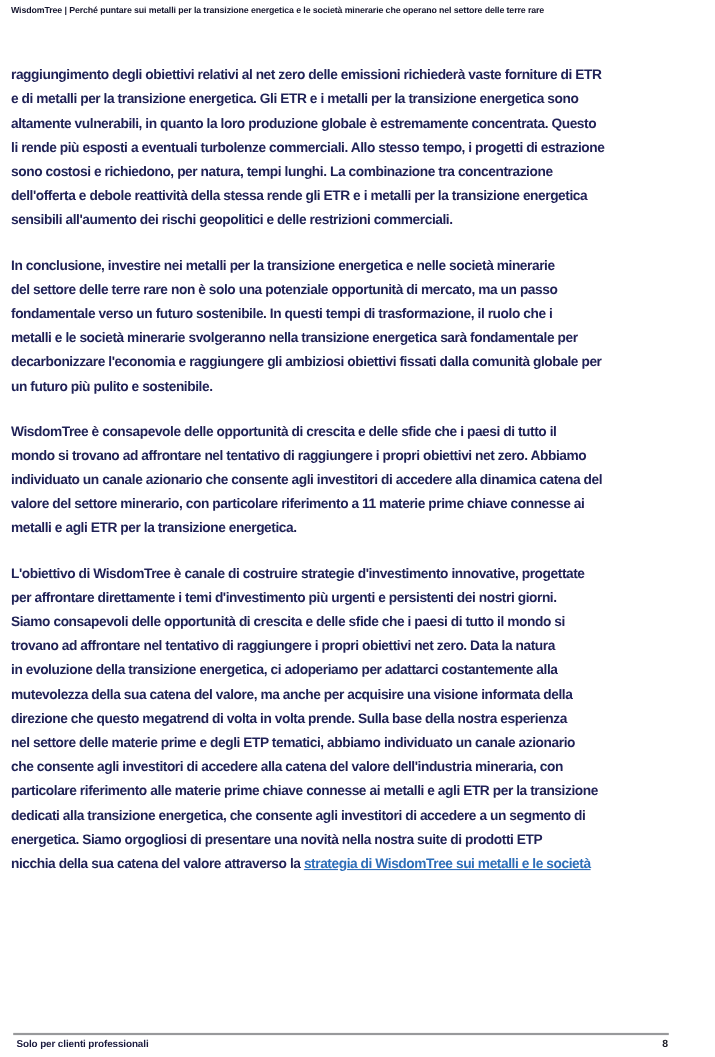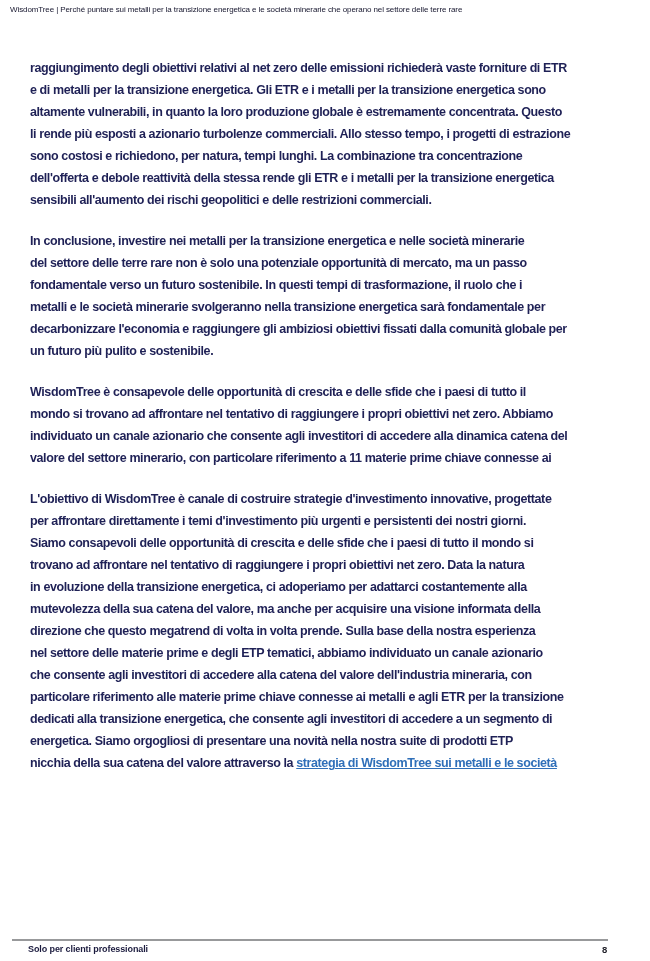--- a/index.html
+++ b/index.html
@@ -11,29 +11,28 @@
   .page {
     position: relative;
     width: 650px;
     height: 961px;
     background: var(--bg-color, #ffffff);
     overflow: hidden;
   }
   .doc-header {
     padding: 5px 10px 0 10px;
     font-size: 8px;
-    font-weight: 400;
+    font-weight: 700;
     letter-spacing: -0.1px;
     color: var(--header-color, #16162e);
     white-space: nowrap;
   }
   .content {
     margin-top: 43px;
     padding: 0 12px 0 10px;
-    margin-left: 20px;
   }
   .para {
     margin: 0 0 19px 0;
   }
   .line {
     height: 22px;
     line-height: 22px;
     font-size: 12.5px;
     font-weight: 700;
     letter-spacing: -0.4px;
@@ -48,21 +47,21 @@
   .footer-rule {
     position: absolute;
     left: 12px;
     top: 939px;
     width: 596px;
     height: 2px;
     background: var(--rule-color, #98999b);
   }
   .footer-disclaimer {
     position: absolute;
-    left: 28px;
+    left: 15px;
     top: 944px;
     font-size: 9px;
     font-weight: 700;
     letter-spacing: -0.1px;
     color: var(--footer-color, #1b1b3e);
   }
   .page-number {
     position: absolute;
     left: 602px;
     top: 944px;
@@ -76,38 +75,39 @@
 
 <div class="page">
 
   <div class="doc-header">WisdomTree | Perché puntare sui metalli per la transizione energetica e le società minerarie che operano nel settore delle terre rare</div>
 
   <div class="content" id="paragraphs">
       <div class="para">
         <div class="line"><span>raggiungimento degli obiettivi relativi al net zero delle emissioni richiederà vaste forniture di ETR</span></div>
         <div class="line"><span>e di metalli per la transizione energetica. Gli ETR e i metalli per la transizione energetica sono</span></div>
         <div class="line"><span>altamente vulnerabili, in quanto la loro produzione globale è estremamente concentrata. Questo</span></div>
-        <div class="line"><span>li rende più esposti a azionario turbolenze commerciali. Allo stesso tempo, i progetti di estrazione</span></div>
+        <div class="line"><span>li rende più esposti a eventuali turbolenze commerciali. Allo stesso tempo, i progetti di estrazione</span></div>
         <div class="line"><span>sono costosi e richiedono, per natura, tempi lunghi. La combinazione tra concentrazione</span></div>
         <div class="line"><span>dell'offerta e debole reattività della stessa rende gli ETR e i metalli per la transizione energetica</span></div>
         <div class="line"><span>sensibili all'aumento dei rischi geopolitici e delle restrizioni commerciali.</span></div>
       </div>
       <div class="para">
         <div class="line"><span>In conclusione, investire nei metalli per la transizione energetica e nelle società minerarie</span></div>
         <div class="line"><span>del settore delle terre rare non è solo una potenziale opportunità di mercato, ma un passo</span></div>
         <div class="line"><span>fondamentale verso un futuro sostenibile. In questi tempi di trasformazione, il ruolo che i</span></div>
         <div class="line"><span>metalli e le società minerarie svolgeranno nella transizione energetica sarà fondamentale per</span></div>
         <div class="line"><span>decarbonizzare l'economia e raggiungere gli ambiziosi obiettivi fissati dalla comunità globale per</span></div>
         <div class="line"><span>un futuro più pulito e sostenibile.</span></div>
       </div>
       <div class="para">
         <div class="line"><span>WisdomTree è consapevole delle opportunità di crescita e delle sfide che i paesi di tutto il</span></div>
         <div class="line"><span>mondo si trovano ad affrontare nel tentativo di raggiungere i propri obiettivi net zero. Abbiamo</span></div>
         <div class="line"><span>individuato un canale azionario che consente agli investitori di accedere alla dinamica catena del</span></div>
         <div class="line"><span>valore del settore minerario, con particolare riferimento a 11 materie prime chiave connesse ai</span></div>
+        <div class="line"><span>metalli e agli ETR per la transizione energetica.</span></div>
       </div>
       <div class="para">
         <div class="line"><span>L'obiettivo di WisdomTree è canale di costruire strategie d'investimento innovative, progettate</span></div>
         <div class="line"><span>per affrontare direttamente i temi d'investimento più urgenti e persistenti dei nostri giorni.</span></div>
         <div class="line"><span>Siamo consapevoli delle opportunità di crescita e delle sfide che i paesi di tutto il mondo si</span></div>
         <div class="line"><span>trovano ad affrontare nel tentativo di raggiungere i propri obiettivi net zero. Data la natura</span></div>
         <div class="line"><span>in evoluzione della transizione energetica, ci adoperiamo per adattarci costantemente alla</span></div>
         <div class="line"><span>mutevolezza della sua catena del valore, ma anche per acquisire una visione informata della</span></div>
         <div class="line"><span>direzione che questo megatrend di volta in volta prende. Sulla base della nostra esperienza</span></div>
         <div class="line"><span>nel settore delle materie prime e degli ETP tematici, abbiamo individuato un canale azionario</span></div>

